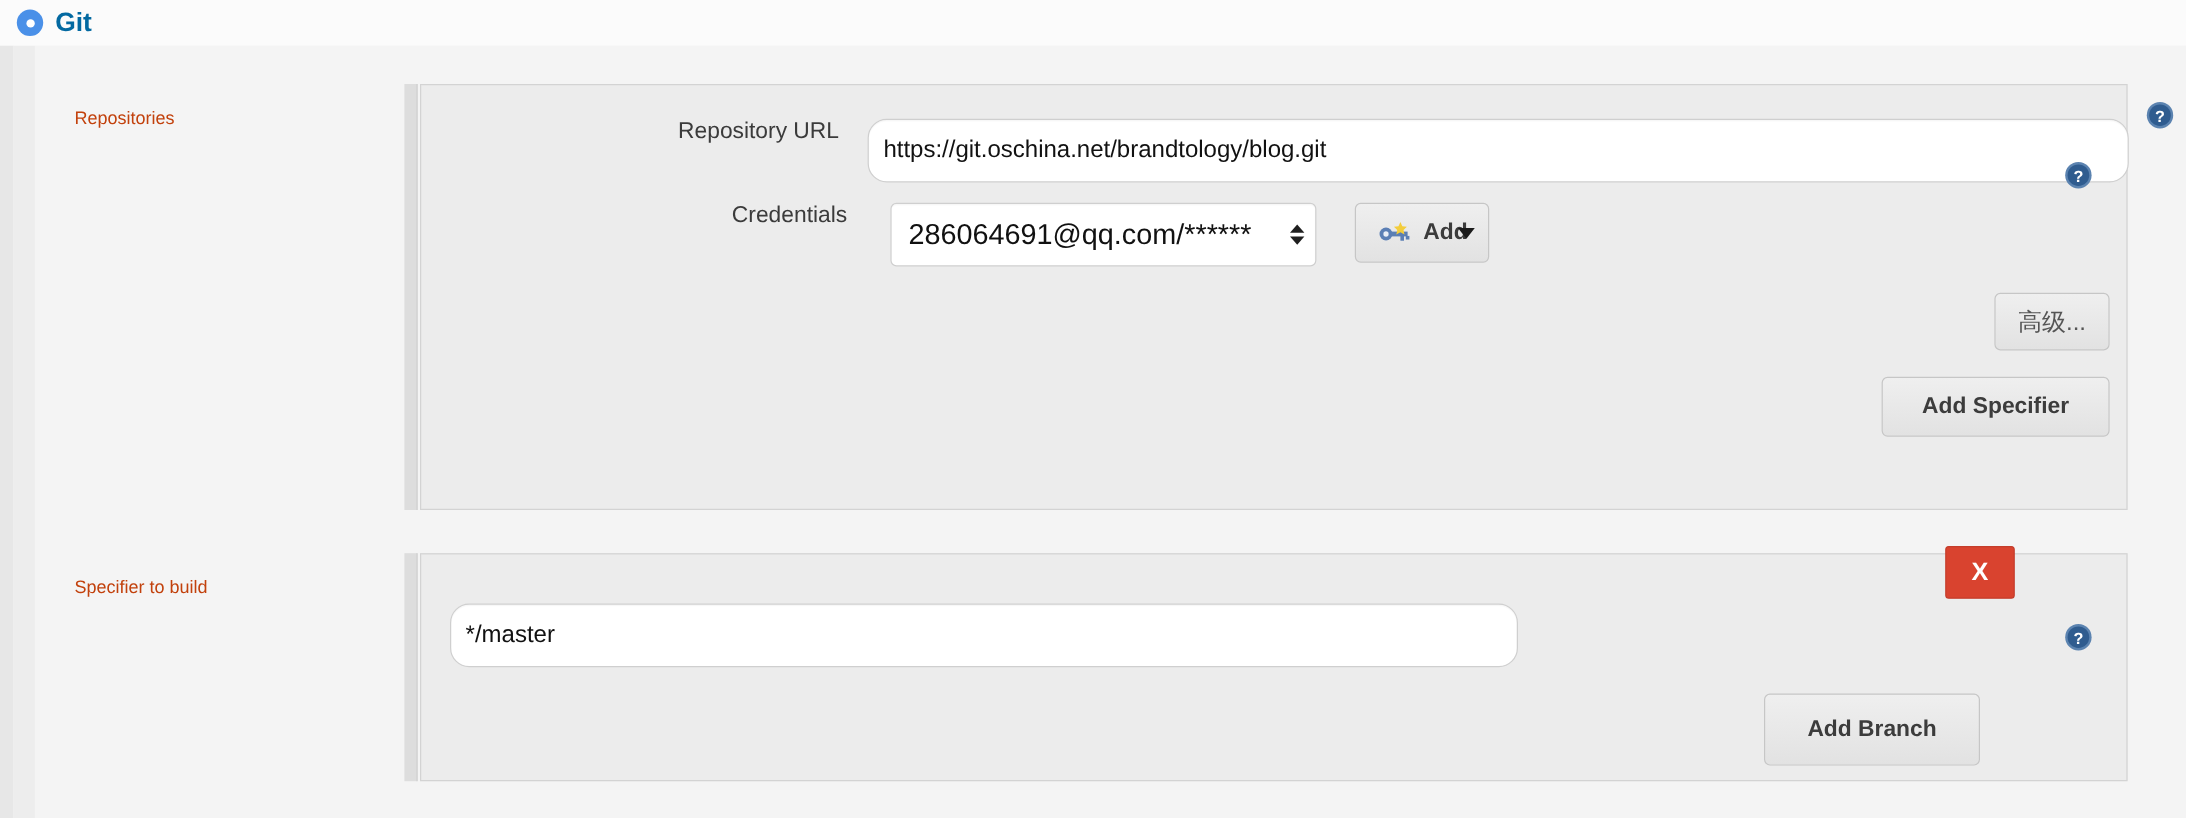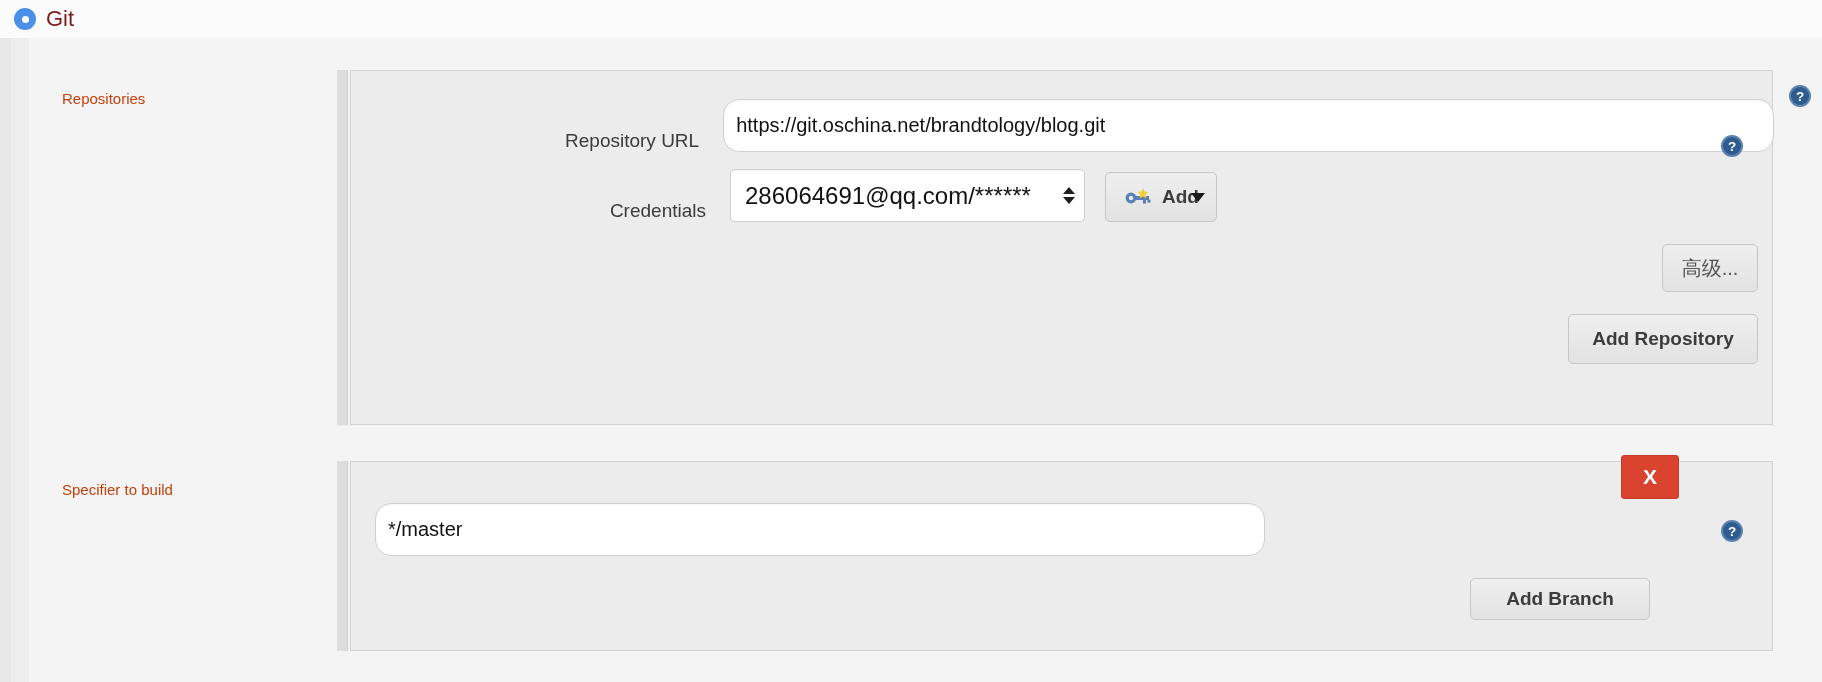--- a/index.html
+++ b/index.html
@@ -55,22 +55,23 @@
     justify-content: center;
     flex: none;
   }
   .radio .dot {
     width: 7px; height: 7px;
     border-radius: 50%;
     background: #ffffff;
   }
   .scm-label {
     font-size: 22px;
-    color: #7f1d1d;
+    color: #0369a1;
     line-height: 1;
+    font-weight: bold;
   }
   .row-title {
     position: absolute;
     font-size: 15px;
     color: #c2410c;
     white-space: nowrap;
   }
 
   
   .panel {
@@ -84,21 +85,21 @@
     width: 11px;
     background: #dddddd;
     border-right: 1px solid #d0d0d0;
     box-sizing: border-box;
   }
 
   
   .form-row {
     position: absolute;
     display: flex;
-    align-items: flex-end;
+    align-items: flex-start;
   }
   .form-label {
     font-size: 19px;
     color: #3b3b3b;
     text-align: right;
     white-space: nowrap;
   }
 
   
   .text-input {
@@ -210,21 +211,21 @@
 
 <div class="panel-bar" style="left:337px; top:70px; height:355px;"></div>
 
 <div class="panel" style="left:350px; top:70px; width:1423px; height:355px;">
 
   <div class="form-row" style="left:0px; top:28px; width:1423px;">
     <span class="form-label" style="width:355px;">Repository URL</span>
     <input class="text-input" type="text" style="margin-left: 24px; width: 1071px; height: 53px;" value="https://git.oschina.net/brandtology/blog.git">
   </div>
 
-  <div class="form-row" style="left:0px; top:98px; width:1423px;">
+  <div class="form-row" style="left:0px; top:98px; width:1423px;gap:12px;">
     <span class="form-label" style="width:355px;">Credentials</span>
 
     <div class="select-box" style="margin-left:24px; width:355px; height:53px;">
       <span>286064691@qq.com/******</span>
       <span class="spin">
         <i class="up"></i>
           <i class="down"></i>
       </span>
     </div>
 
@@ -242,21 +243,21 @@
                    border-left:7px solid transparent; border-right:7px solid transparent;
                    border-top:9px solid #1b1b1b;"></span>
     </button>
   </div>
 
   <button class="btn cjk" style="position:absolute; right:14px; top:173px; width:96px; height:48px;">
     <span>高级...</span>
   </button>
 
   <button class="btn plain" style="position:absolute; right:14px; top:243px; width:190px; height:50px;">
-    <span>Add Repository</span>
+    <span>Add Specifier</span>
   </button>
 </div>
 
 <span class="help-pos" style="left:1720px; top:134px;">
   <svg class="help-icon" viewBox="0 0 24 24">
     <circle cx="12" cy="12" r="11" fill="#5b83b0"></circle>
     <circle cx="12" cy="12" r="9" fill="#2f5c8f"></circle>
     <text x="12" y="17.3" font-size="13.5" font-weight="bold" fill="#ffffff" text-anchor="middle" font-family="Liberation Sans, sans-serif">?</text>
   </svg>
 </span>
@@ -272,21 +273,21 @@
 <div class="row-title" style="left:62px; top:481px;">Specifier to build</div>
 
 <div class="panel-bar" style="left:337px; top:461px; height:190px;"></div>
 
 <div class="panel" style="left:350px; top:461px; width:1423px; height:190px;">
 
   <div class="form-row" style="left:0px; top:41px; width:1423px;">
     <input class="text-input" type="text" style="margin-left: 24px; width: 890px; height: 53px;" value="*/master">
   </div>
 
-  <button class="btn plain" style="position:absolute; right:122px; top:116px; width:180px; height:42px;">
+  <button class="btn plain" style="position:absolute; right:122px; top:116px; width:180px; height:60px;">
     <span>Add Branch</span>
   </button>
 </div>
 
 <button class="btn-danger" style="position:absolute; left:1621px; top:455px; width:58px; height:44px;">
   <span>X</span>
 </button>
 
 <span class="help-pos" style="left:1720px; top:519px;">
   <svg class="help-icon" viewBox="0 0 24 24">

